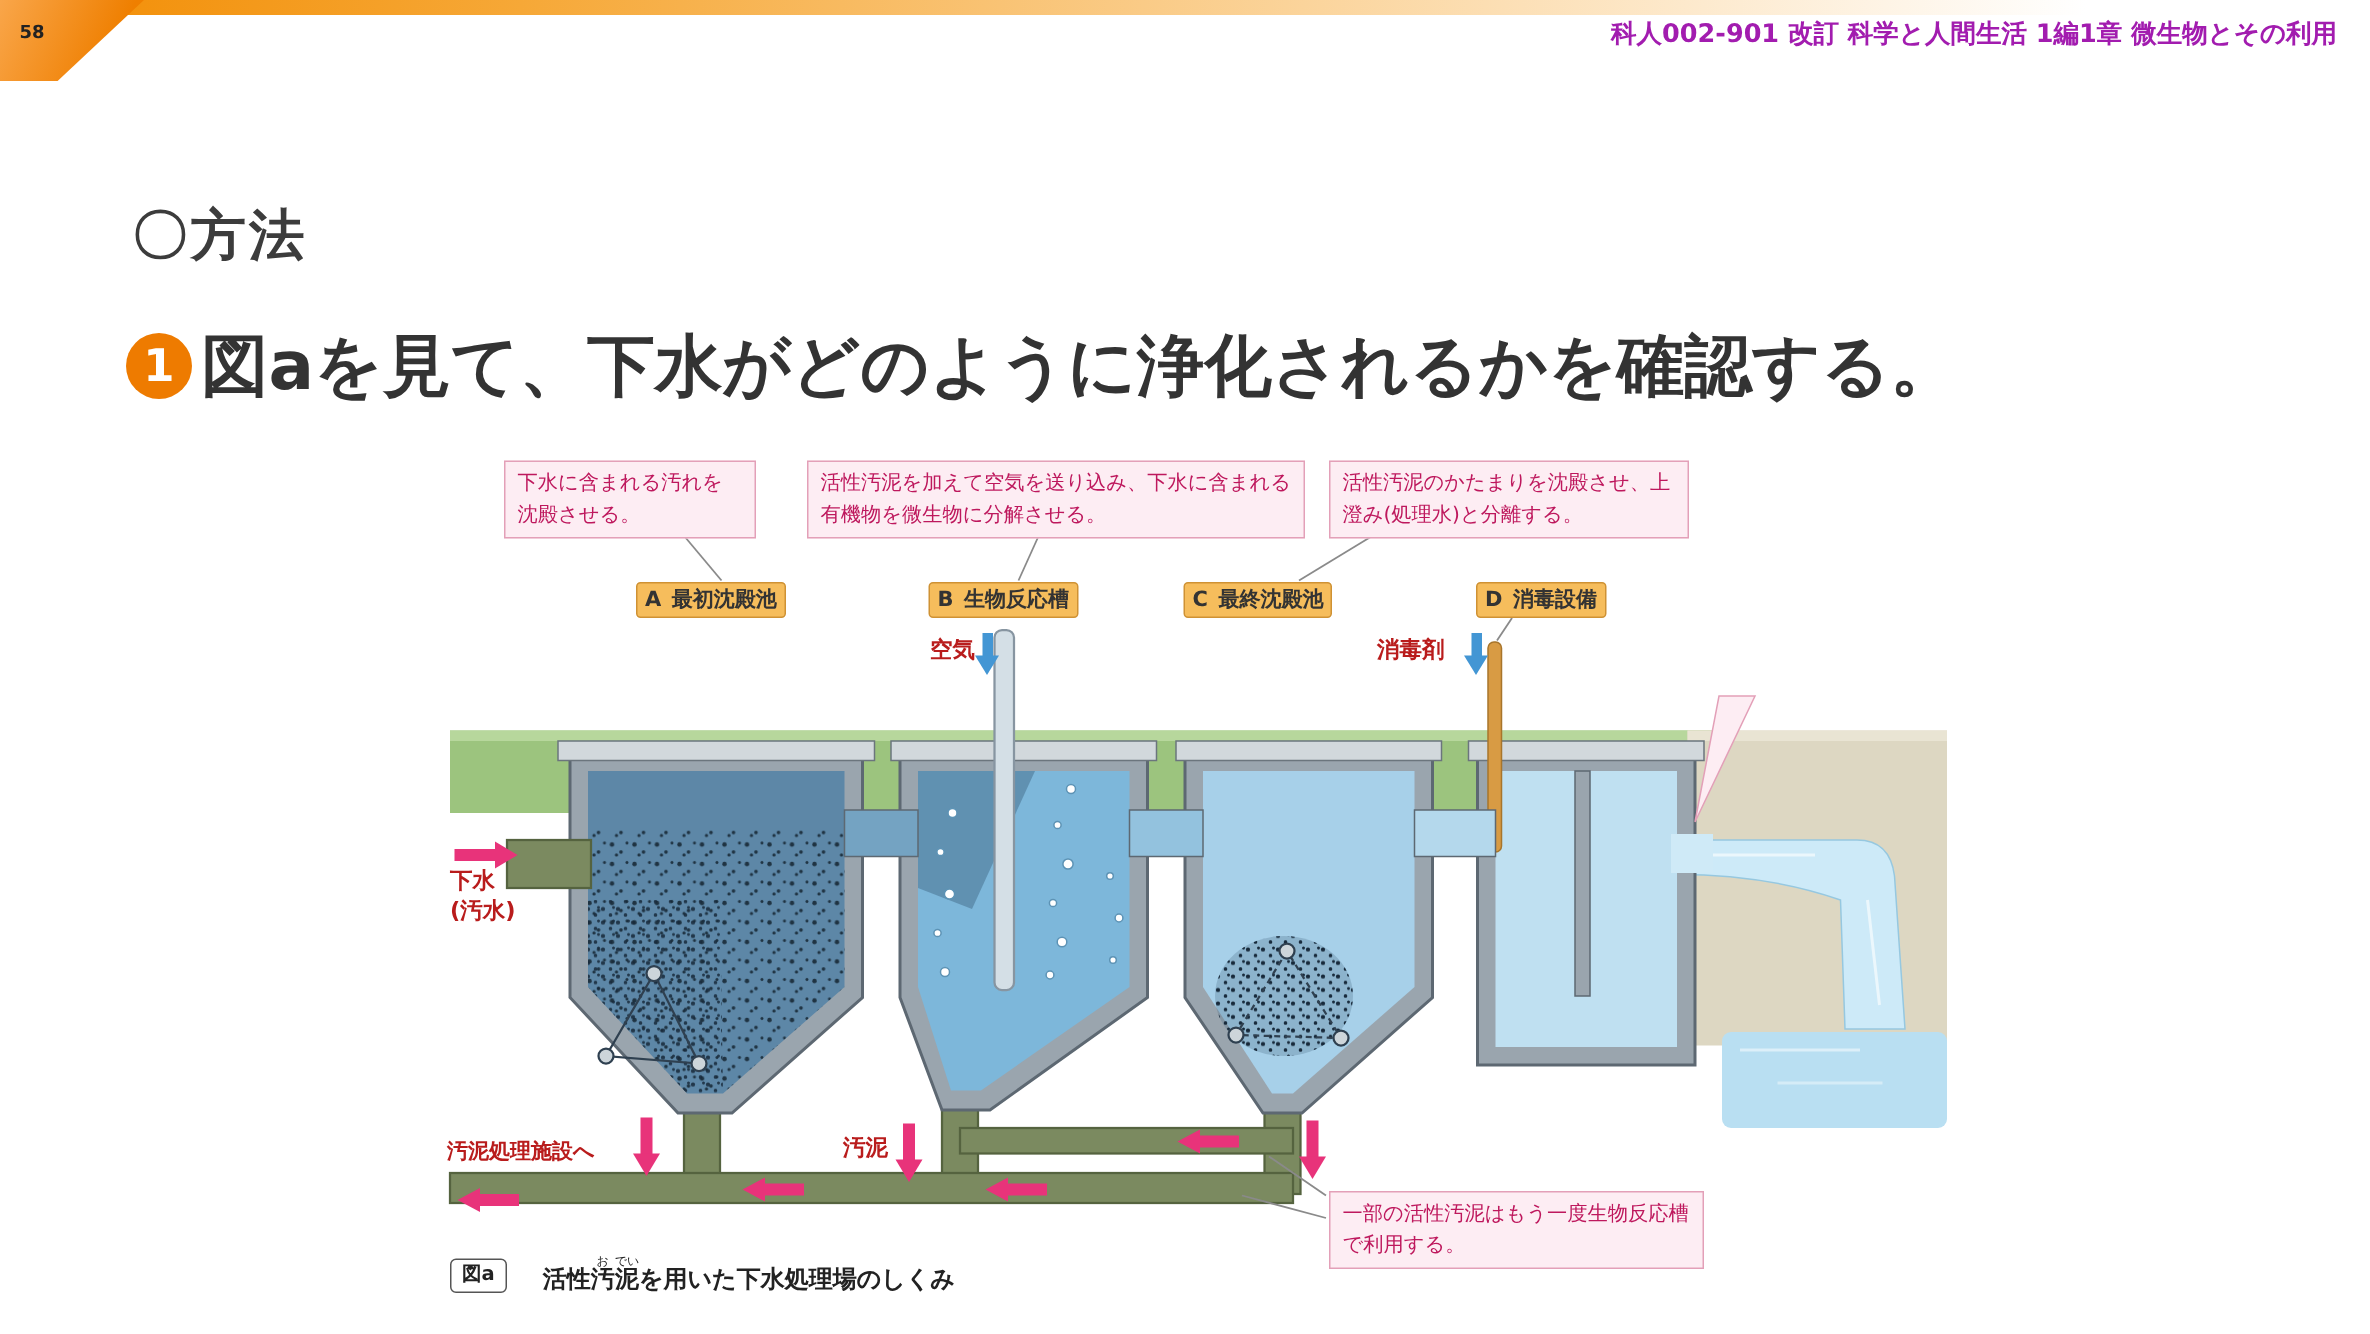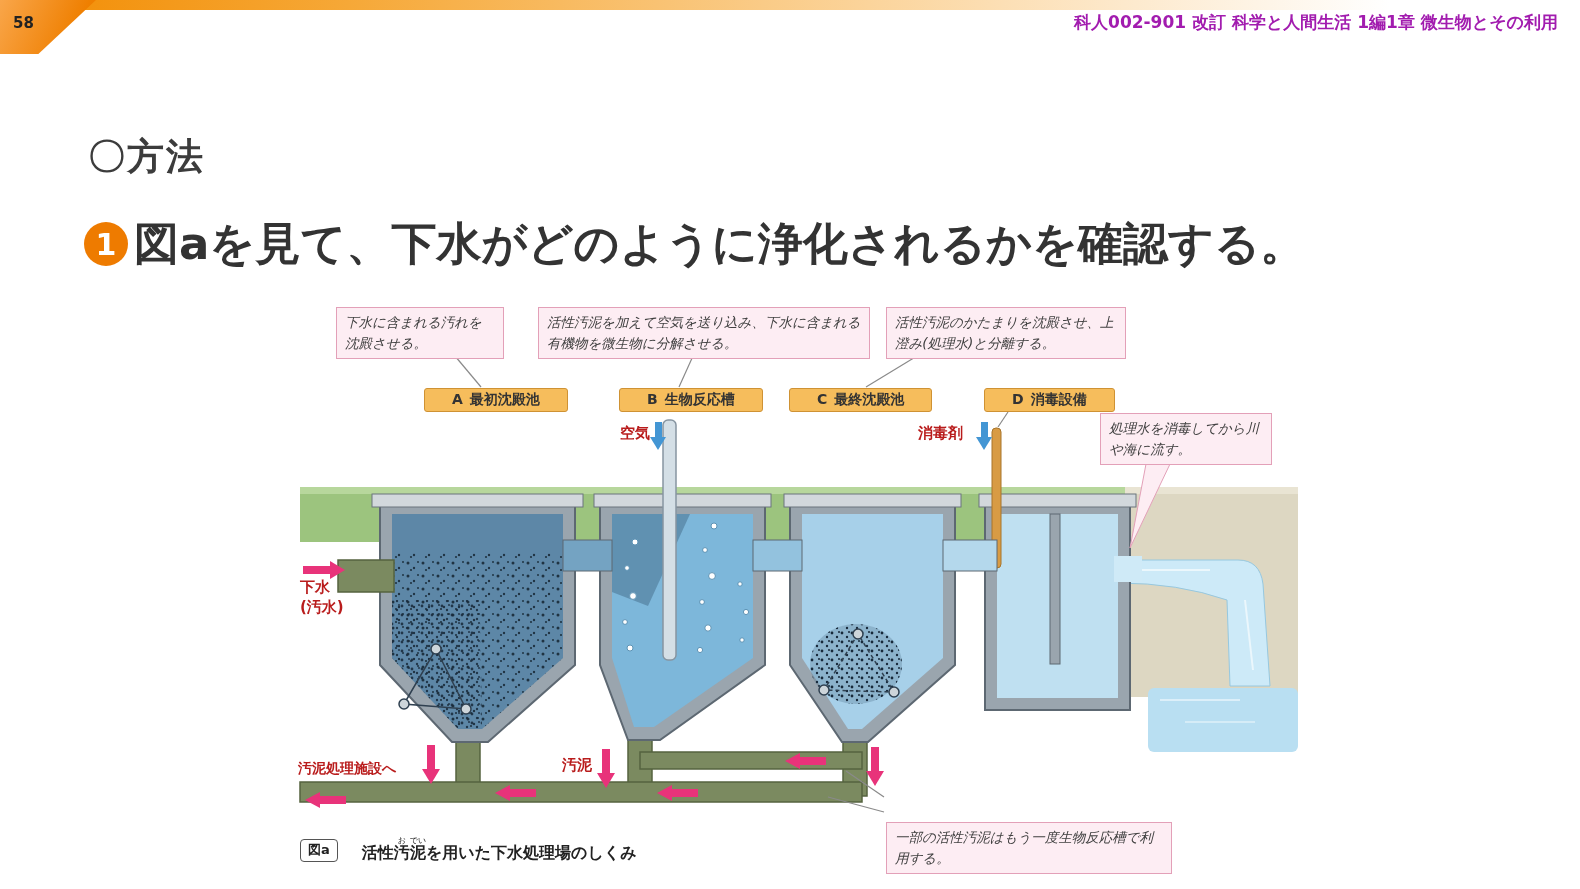--- a/index.html
+++ b/index.html
@@ -11,21 +11,21 @@
   .topbar{
     position:absolute;left:0;top:0;width:100%;height:10px;
     background:linear-gradient(90deg,#f28b00 0%,#f6a837 22%,#fbd49b 55%,#ffffff 88%);
   }
   .page-ribbon{
     position:absolute;left:0;top:0;width:96px;height:54px;
     background:linear-gradient(115deg,#f9a64a 0%,#ef7f00 75%);
     clip-path:polygon(0 0,100% 0,40% 100%,0 100%);
   }
   .page-number{
-    position:absolute;left:13px;top:14px;font-size:15px;font-weight:bold;color:#222;
+    position:absolute;left:13px;top:14px;font-size:12px;font-weight:bold;color:#222;
   }
   .header-title{
     position:absolute;top:11px;right:22px;font-size:17px;font-weight:600;color:#a21caf;
     white-space:nowrap;
   }
   
   .section-title{
     position:absolute;left:88px;top:132px;margin:0;
     font-size:37px;font-weight:600;color:#3c3c3c;letter-spacing:2px;
   }
@@ -34,26 +34,26 @@
     white-space:nowrap;display:flex;align-items:center;
   }
   .step-badge{
     display:inline-flex;align-items:center;justify-content:center;
     width:44px;height:44px;border-radius:50%;background:#ee7b00;color:#fff;
     font-size:30px;font-weight:bold;margin-right:6px;flex:0 0 auto;
   }
   
   .callout{
     position:absolute;background:#fdedf3;border:1px solid #e3a0b8;
-    font-size:13.5px;line-height:1.55;padding:4px 8px;color:#404040;
-    word-break:break-all;box-sizing:border-box;font-style:italic;
+    font-size:13.5px;line-height:1.55;padding:4px 8px;color:#be185d;
+    word-break:break-all;box-sizing:border-box;
   }
   .plabel{
     position:absolute;background:#f6bd5c;border:1px solid #cf9234;border-radius:3px;
-    font-size:14px;font-weight:600;color:#333;padding:2px 27px;white-space:nowrap;
+    font-size:14px;font-weight:600;color:#333;padding:2px 5px;white-space:nowrap;
   }
   .plabel .letter{margin-right:7px;}
   .small-label{
     position:absolute;font-size:15px;font-weight:600;color:#b91c1c;white-space:pre-line;
     line-height:1.3;
   }
   .small-label.sz14{font-size:14px;}
   
   .caption{
     position:absolute;left:300px;top:836px;display:flex;align-items:flex-end;gap:24px;color:#222;
@@ -247,22 +247,21 @@
 
   <h1 class="section-title">〇方法</h1>
   <div class="step-line">
     <span class="step-badge">1</span>
     <span>図aを見て、下水がどのように浄化されるかを確認する。</span>
   </div>
 
   <div class="callout" style="left:336px;top:307px;width:168px;">下水に含まれる汚れを沈殿させる。</div>
   <div class="callout" style="left:538px;top:307px;width:332px;">活性汚泥を加えて空気を送り込み、下水に含まれる有機物を微生物に分解させる。</div>
   <div class="callout" style="left:886px;top:307px;width:240px;">活性汚泥のかたまりを沈殿させ、上澄み(処理水)と分離する。</div>
-  <div class="callout" style="left:1100px;top:413px;width:172px;">処理水を消毒してから川や海に流す。</div>
-  <div class="callout" style="left:886px;top:822px;width:286px;">一部の活性汚泥はもう一度生物反応槽で利用する。</div>
+  <div class="callout" style="left:886px;top:794px;width:250px;">一部の活性汚泥はもう一度生物反応槽で利用する。</div>
 
   <div class="plabel" style="left:424px;top:388px;">
     <span class="letter">A</span><span>最初沈殿池</span>
   </div>
   <div class="plabel" style="left:619px;top:388px;">
     <span class="letter">B</span><span>生物反応槽</span>
   </div>
   <div class="plabel" style="left:789px;top:388px;">
     <span class="letter">C</span><span>最終沈殿池</span>
   </div>

